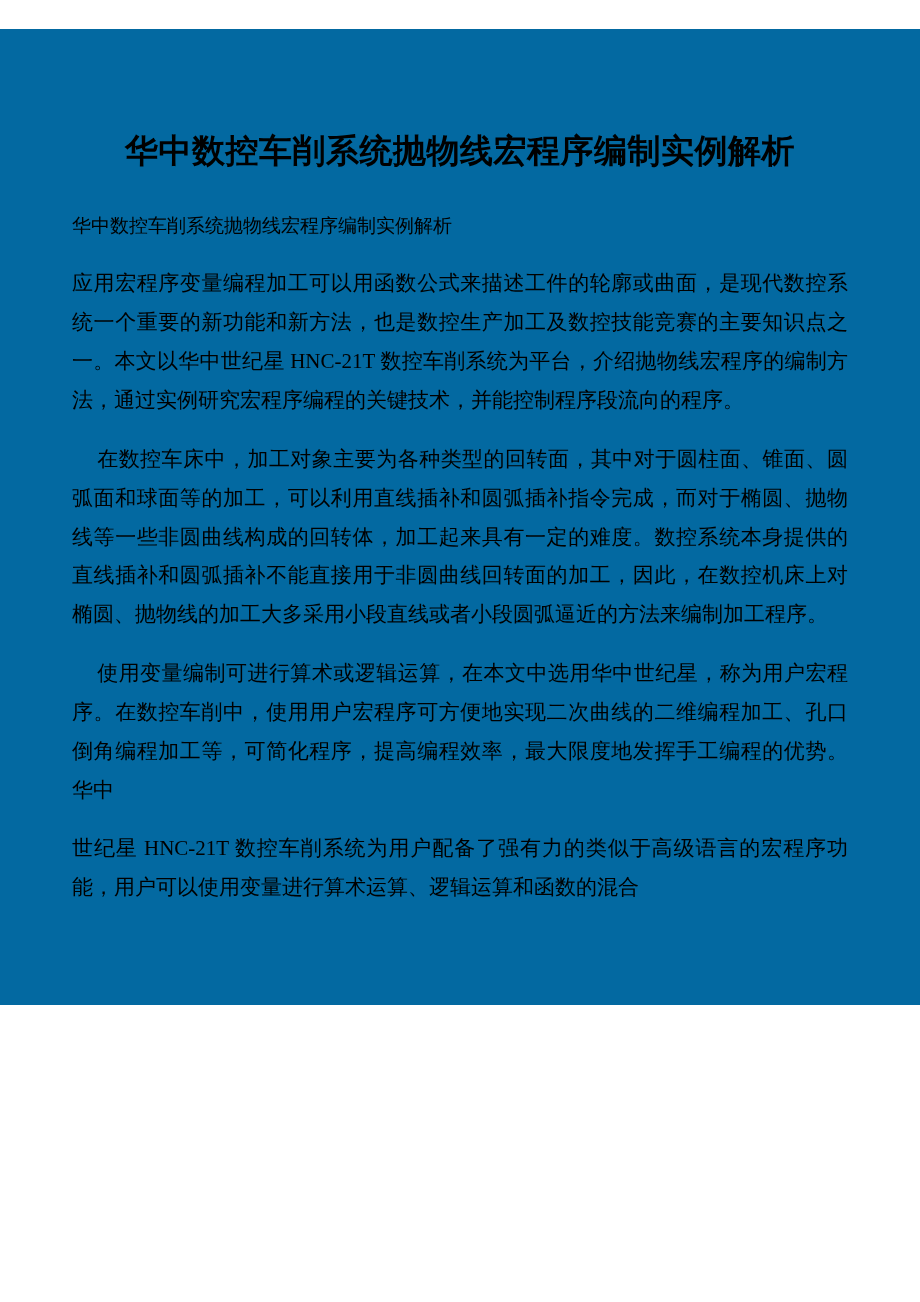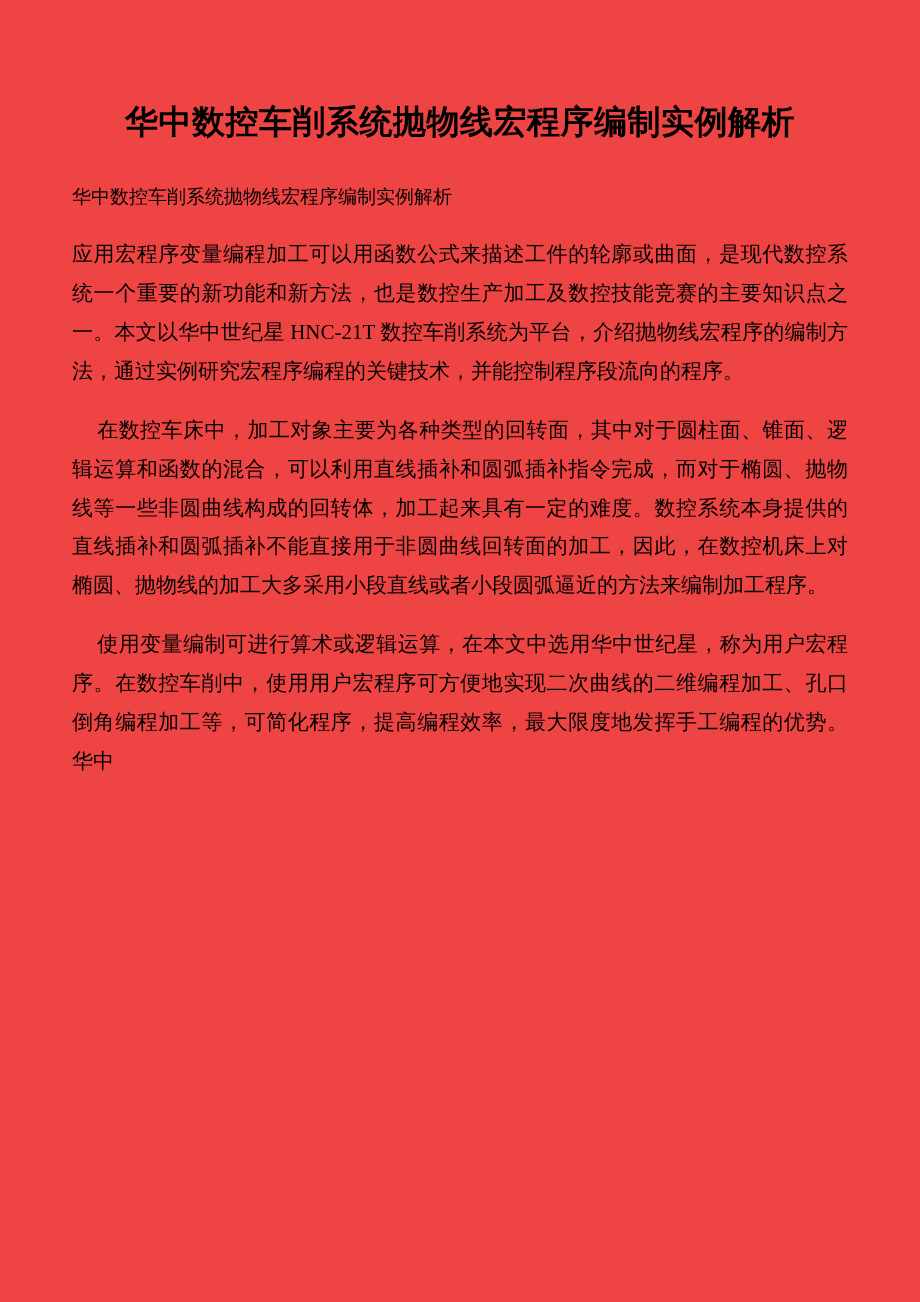--- a/index.html
+++ b/index.html
@@ -9,24 +9,25 @@
   }
   body {
     width: 920px;
     height: 1302px;
     font-family: "Liberation Serif", serif;
     color: #000000;
     overflow: hidden;
   }
   .page {
     width: 920px;
-    height: 1302px;
+    height: 976px;
     box-sizing: border-box;
     padding: 96px 72px 40px 72px;
-    background: #ef4444;
+    background: #0369a1;
+    margin-top: 29px;
   }
   .doc-title {
     font-family: "Liberation Sans", sans-serif;
     font-size: 33px;
     font-weight: bold;
     line-height: 1.55;
     text-align: center;
     margin: 0 0 34px 0;
     letter-spacing: 0.5px;
   }
@@ -50,16 +51,17 @@
 </head>
 <body>
 
 <div class="page">
 
   <h1 class="doc-title">华中数控车削系统抛物线宏程序编制实例解析</h1>
 
   <div class="subtitle">华中数控车削系统抛物线宏程序编制实例解析</div>
 
   <p class="body-text">应用宏程序变量编程加工可以用函数公式来描述工件的轮廓或曲面，是现代数控系统一个重要的新功能和新方法，也是数控生产加工及数控技能竞赛的主要知识点之一。本文以华中世纪星 HNC-21T 数控车削系统为平台，介绍抛物线宏程序的编制方法，通过实例研究宏程序编程的关键技术，并能控制程序段流向的程序。</p>
-  <p class="body-text indent">在数控车床中，加工对象主要为各种类型的回转面，其中对于圆柱面、锥面、逻辑运算和函数的混合，可以利用直线插补和圆弧插补指令完成，而对于椭圆、抛物线等一些非圆曲线构成的回转体，加工起来具有一定的难度。数控系统本身提供的直线插补和圆弧插补不能直接用于非圆曲线回转面的加工，因此，在数控机床上对椭圆、抛物线的加工大多采用小段直线或者小段圆弧逼近的方法来编制加工程序。</p>
+  <p class="body-text indent">在数控车床中，加工对象主要为各种类型的回转面，其中对于圆柱面、锥面、圆弧面和球面等的加工，可以利用直线插补和圆弧插补指令完成，而对于椭圆、抛物线等一些非圆曲线构成的回转体，加工起来具有一定的难度。数控系统本身提供的直线插补和圆弧插补不能直接用于非圆曲线回转面的加工，因此，在数控机床上对椭圆、抛物线的加工大多采用小段直线或者小段圆弧逼近的方法来编制加工程序。</p>
   <p class="body-text indent">使用变量编制可进行算术或逻辑运算，在本文中选用华中世纪星，称为用户宏程序。在数控车削中，使用用户宏程序可方便地实现二次曲线的二维编程加工、孔口倒角编程加工等，可简化程序，提高编程效率，最大限度地发挥手工编程的优势。华中</p>
+  <p class="body-text">世纪星 HNC-21T 数控车削系统为用户配备了强有力的类似于高级语言的宏程序功能，用户可以使用变量进行算术运算、逻辑运算和函数的混合</p>
 
 </div>
 
 </body></html>

